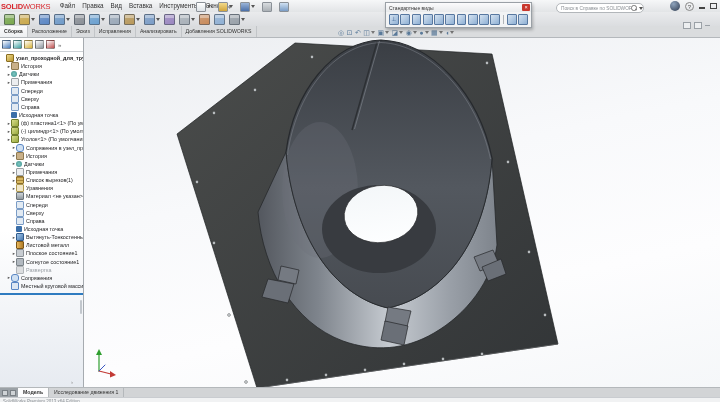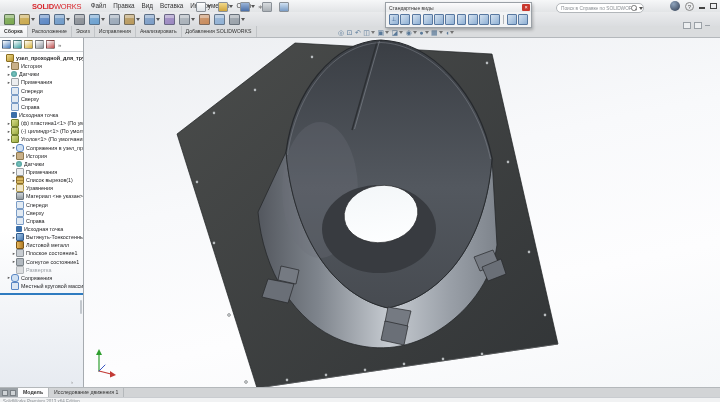--- a/index.html
+++ b/index.html
@@ -2,21 +2,21 @@
 <html style="--logo-red: #d8262c; --close-red: #c8372d; --accent-blue: #2e7bc0; --plate-dark: #474948; --plate-darker: #323537; --cyl-light: #c6cbd1; --cyl-mid: #848a93; --cyl-dark: #53575e; --inner-dark: #3a3e44; --inner-mid: #53585f; --triad-green: #2f9e2f; --triad-red: #c23a35; --triad-blue: #3a56c2;"><head>
 <meta charset="utf-8">
 <style>
   html,body{margin:0;padding:0;background:#888;}
   #app{position:relative;width:720px;height:402px;overflow:hidden;
        font-family:"Liberation Sans",sans-serif;background:#e9ebed;
        -webkit-font-smoothing:antialiased;}
   
   #menubar{position:absolute;left:0;top:0;width:720px;height:12px;
     background:linear-gradient(#f6f7f8,#e2e4e6);display:flex;align-items:center;z-index:5;}
-  #logo{margin:0 6px 0 8px;font-size:7.5px;letter-spacing:-.2px;white-space:nowrap;padding-left:24px;}
+  #logo{margin:0 6px 0 1px;font-size:7.5px;letter-spacing:-.2px;white-space:nowrap;}
   #logo .b{font-weight:700;color:var(--logo-red);}
   #logo .l{font-weight:400;color:var(--logo-red);}
   .menu-item{font-size:6.3px;color:#333;padding:0 3.5px;line-height:12px;cursor:default;}
   .menu-pin{font-size:6px;color:#777;padding:0 3px;}
   #quick-icons{position:absolute;left:196px;top:1.5px;display:flex;gap:3px;align-items:center;}
   .q-icon{width:8px;height:8px;border-radius:1px;border:.5px solid #8a9097;}
   .q-new{background:linear-gradient(#fff,#dde2e6);}
   .q-open{background:linear-gradient(#f2d98a,#d2a53c);}
   .q-save{background:linear-gradient(#9ab4d8,#4a6fa8);}
   .q-print{background:linear-gradient(#d8dcdf,#aab0b5);}

